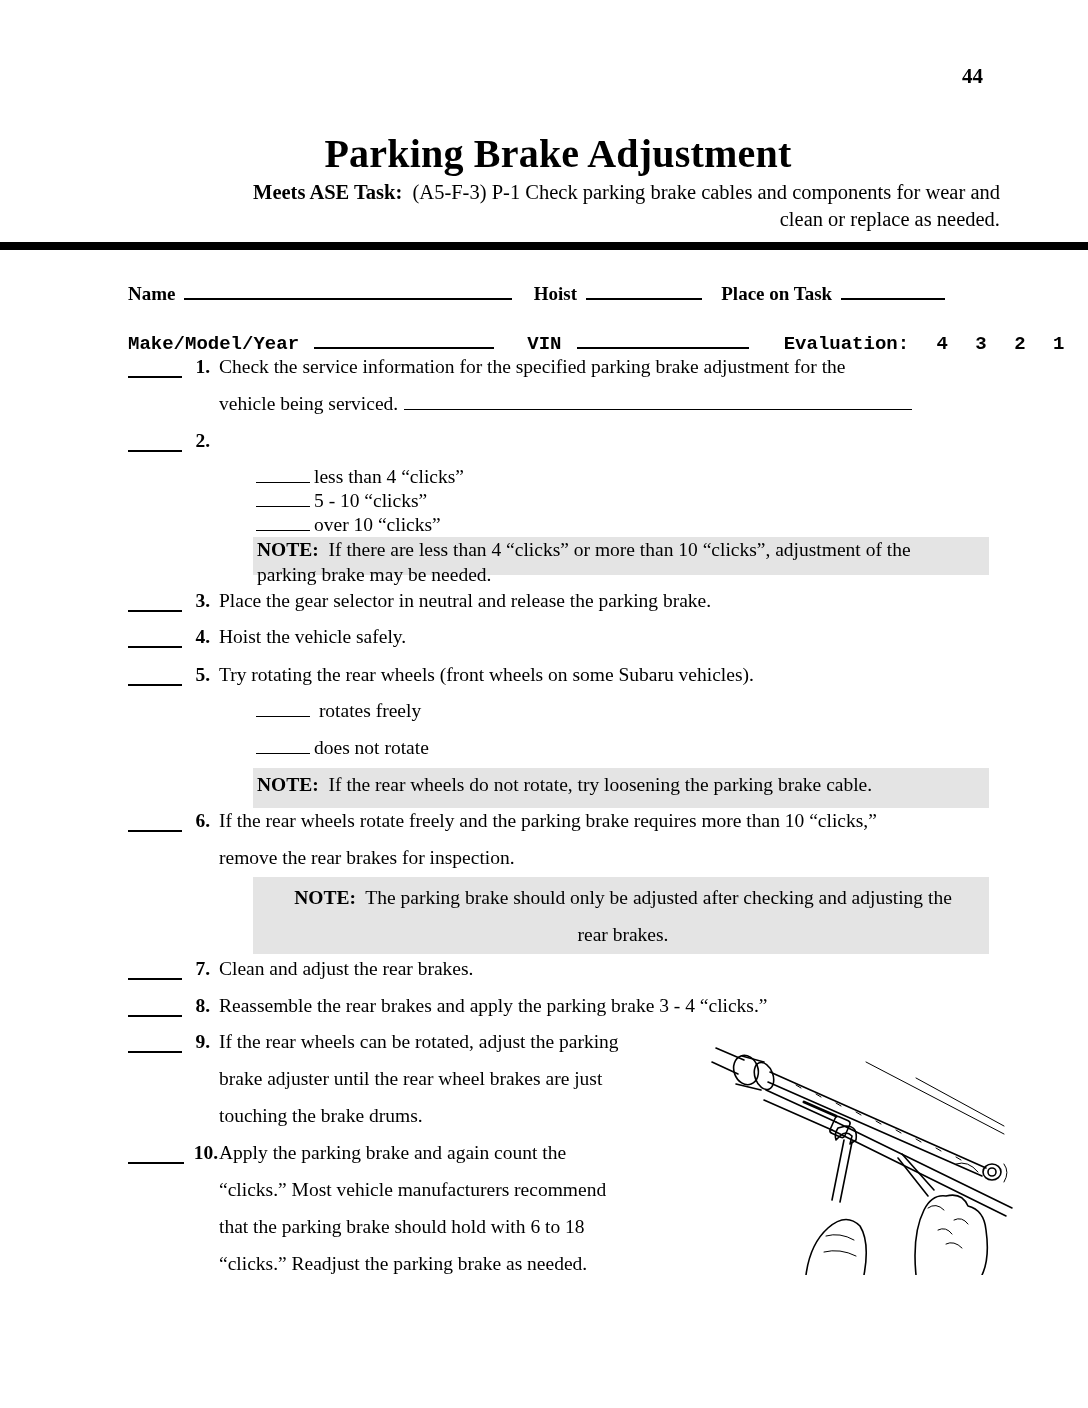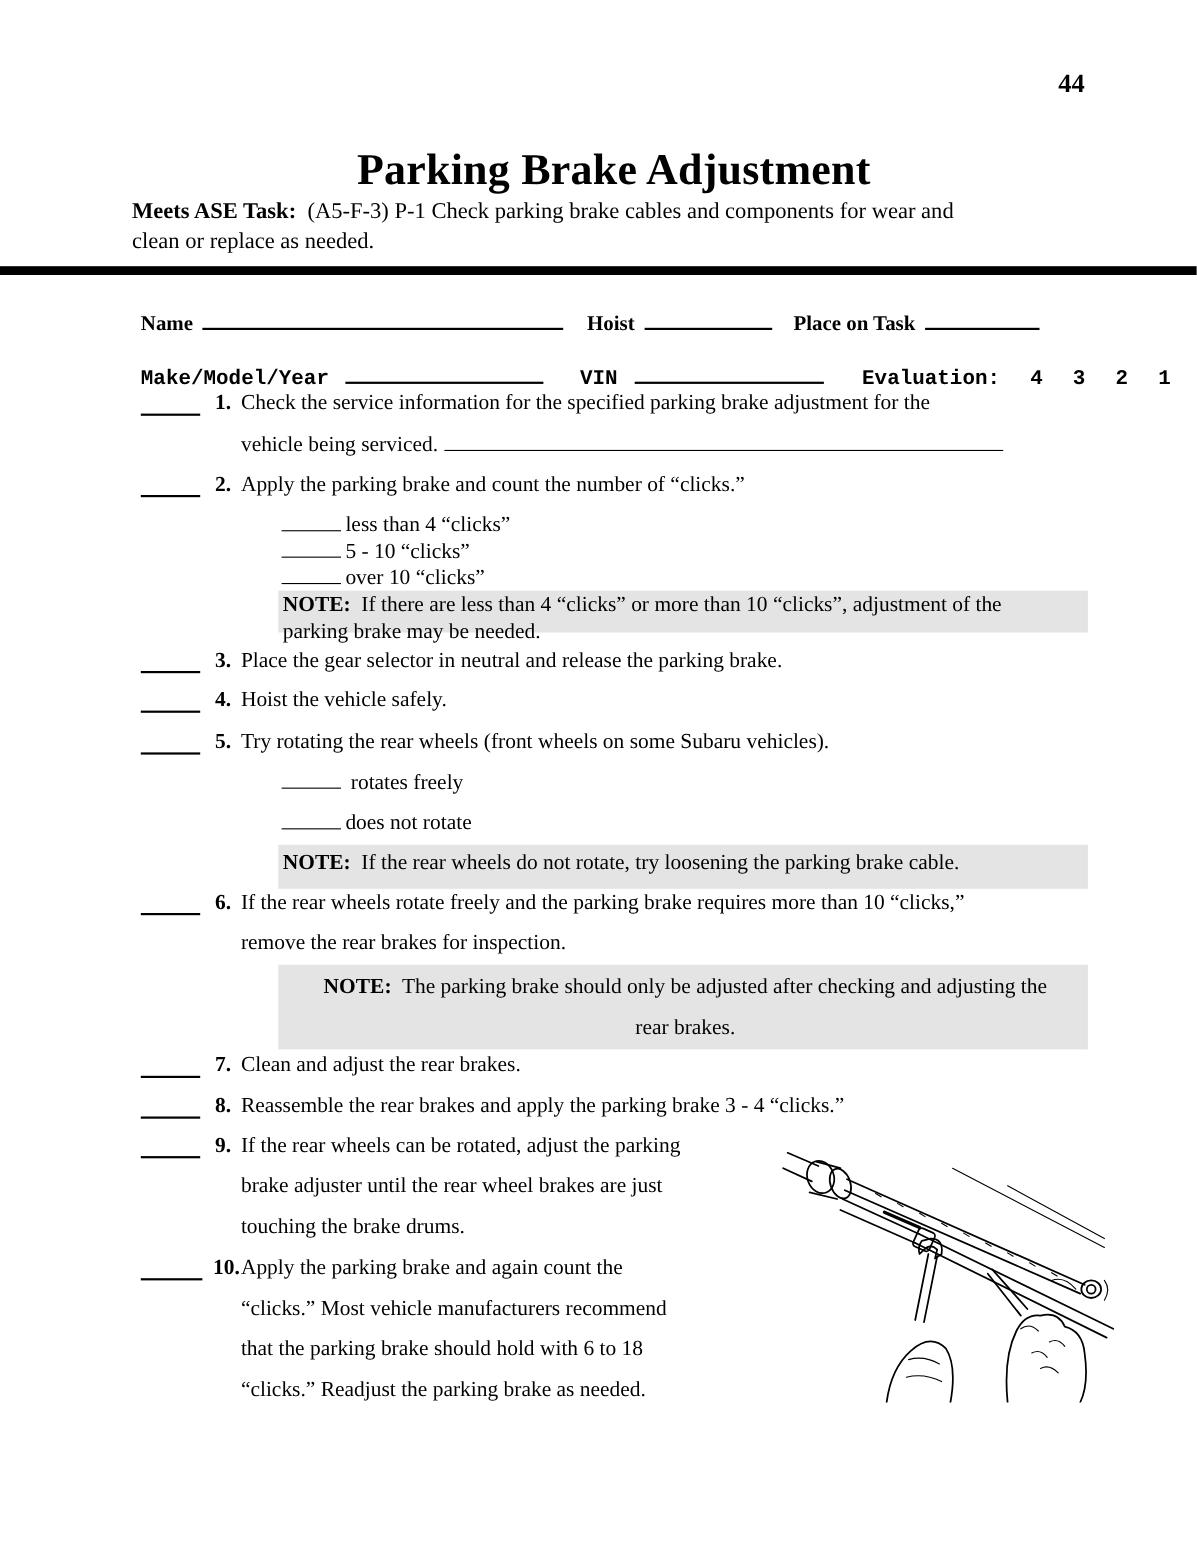--- a/index.html
+++ b/index.html
@@ -1,23 +1,23 @@
 <!DOCTYPE html>
 <html><head>
 <meta charset="utf-8">
 <style>
   html, body { margin: 0; padding: 0; background: #ffffff; }
   body {
     width: 1088px; height: 1408px; position: relative; overflow: hidden;
     font-family: "Liberation Serif", "DejaVu Serif", serif; color: #000;
   }
   .abs { position: absolute; }
-  .page-num { left: 962px; top: 64px; font-size: 24px; font-weight: bold; }
+  .page-num { left: 962px; top: 64px; font-size: 21px; font-weight: bold; }
   .title { left: 0; width: 1116px; top: 130px; text-align: center; font-size: 40px; font-weight: bold; letter-spacing: 0.2px; }
-  .subtitle { left: 120px; width: 880px; top: 179px; text-align: left; font-size: 20.5px; line-height: 27px; }
+  .subtitle { left: 120px; width: 880px; top: 179px; text-align: right; font-size: 20.5px; line-height: 27px; }
   .subtitle b { font-weight: bold; }
   .rule { left: 0; top: 242px; width: 1088px; height: 8px; background: #000; }
 
   .field-row { left: 128px; font-size: 19px; font-weight: bold; white-space: nowrap; }
   .blank-line { display: inline-block; border-bottom: 2px solid #000; height: 16px; vertical-align: baseline; margin: 0 0 0 4px; }
   .eval-nums span { display: inline-block; margin-left: 16px; }
 
   .step { font-size: 19.5px; white-space: nowrap; }
   .check { position: absolute; left: 128px; width: 54px; border-bottom: 2px solid #000; height: 16px; }
   .num { position: absolute; font-weight: bold; text-align: right; }
@@ -75,21 +75,20 @@
   <span class="num" style="left:186px;width:24px;">1.</span>
   <span class="txt" style="top:0;">Check the service information for the specified parking brake adjustment for the</span>
   <span class="txt" style="top:37px;">
     <span>vehicle being serviced.</span><span class="fill-line" style="width:508px;"></span>
   </span>
 </div>
 
 <div class="abs step" style="left:0;top:430px;width:1088px;height:160px;">
   <span class="check" style="top:4px;"></span>
   <span class="num" style="left:186px;width:24px;">2.</span>
-  <span class="txt" style="top:0;">Apply the parking brake and count the number of “clicks.”</span>
   <span class="txt" style="left:256px;top:36px;"><span class="sub-blank"></span><span>less than 4 “clicks”</span></span>
   <span class="txt" style="left:256px;top:60px;"><span class="sub-blank"></span><span>5 - 10 “clicks”</span></span>
   <span class="txt" style="left:256px;top:84px;"><span class="sub-blank"></span><span>over 10 “clicks”</span></span>
 </div>
 <div class="note" style="top:537px;height:38px;line-height:25px;">
   <b>NOTE:</b>&nbsp;
   <span>If  there are less than 4 “clicks” or more than 10 “clicks”, adjustment of the</span><br>
   <span>parking brake may be needed.</span>
 </div>
 

